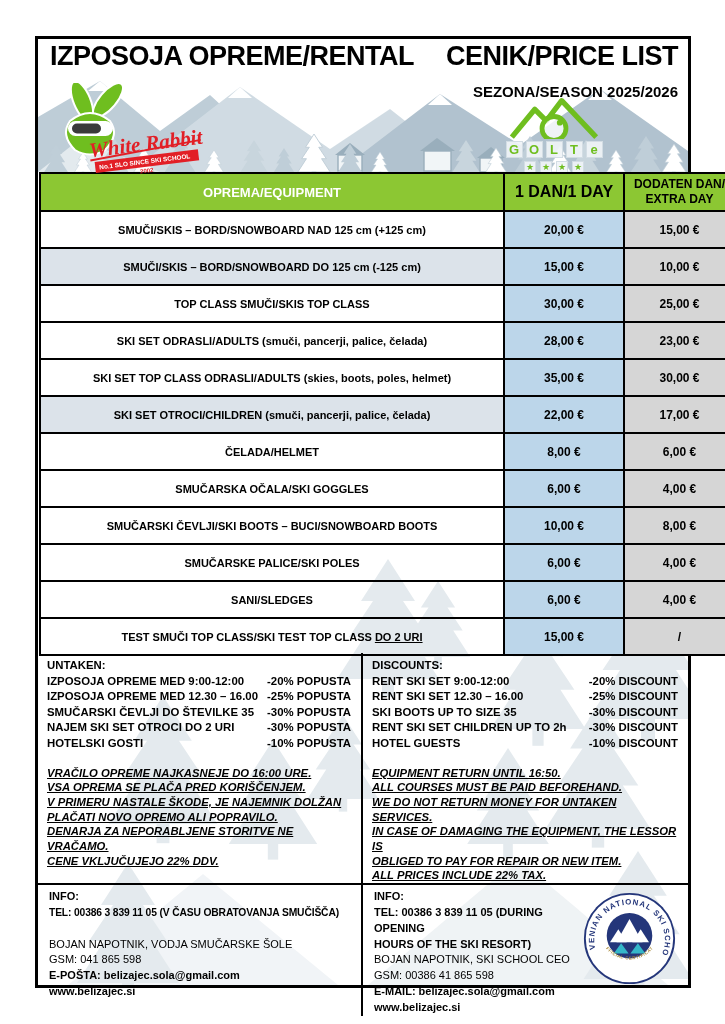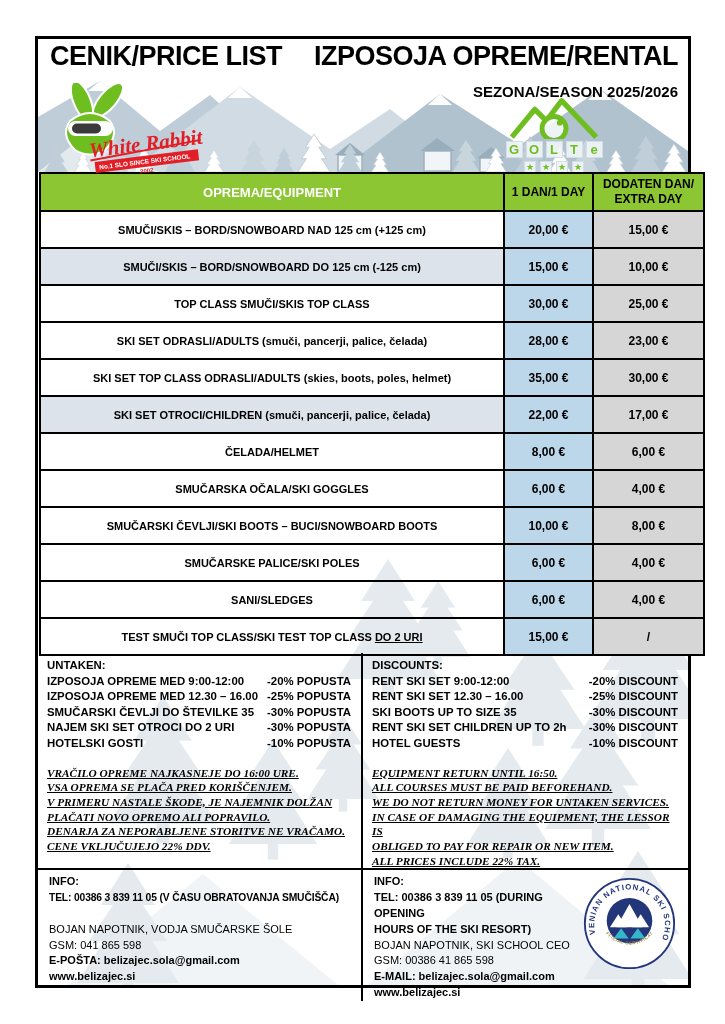--- a/index.html
+++ b/index.html
@@ -36,36 +36,36 @@
   .golte-stars{display:flex;gap:4px;margin-top:3px;}
   .golte-stars span{width:12px;height:12px;background:rgba(240,244,247,.92);border:1px solid #d3dde4;
     display:flex;align-items:center;justify-content:center;font-size:9px;color:var(--logo-green);line-height:1;}
 
   
   table.price{position:absolute;top:133px;left:1px;width:647px;border-collapse:collapse;table-layout:fixed;z-index:2;}
   table.price th,table.price td{border:2.4px solid #000;text-align:center;vertical-align:middle;}
   table.price tr{height:37px;}
   table.price tr.head{height:38px;}
   th.h1{width:464px;background:var(--header-green);color:#fff;font-size:13px;font-weight:bold;}
-  th.h2{width:89px;background:var(--header-green);color:#000;font-size:12px;font-weight:bold;}
+  th.h2{width:120px;background:var(--header-green);color:#000;font-size:16px;font-weight:bold;}
   th.h3{width:111px;background:var(--header-green);color:#000;font-size:12px;font-weight:bold;line-height:1.25;}
   td.c1{background:transparent;font-size:11px;font-weight:bold;color:#000;padding:0 6px;}
   tr.shaded td.c1{background:var(--row-shade);}
   td.c2{background:var(--day1-blue);font-size:12px;font-weight:bold;color:#000;}
   td.c3{background:var(--extra-gray);font-size:12px;font-weight:bold;color:#000;}
   .u{text-decoration:underline;}
 
   
   .bottom{position:absolute;top:614px;left:0;width:650px;bottom:0;z-index:2;display:flex;flex-direction:column;}
   .bt{flex:1 1 auto;display:flex;}
   .bcol{width:50%;padding:5px 10px 0 9px;}
   .bcol.l{border-right:2.4px solid #000;}
   .disc-title{font-size:11.4px;font-weight:bold;line-height:15.6px;color:#000;}
   .disc-line{display:flex;justify-content:space-between;font-size:11.4px;font-weight:bold;line-height:15.6px;color:#000;}
-  .notes{margin-top:14px;font-family:Liberation Serif, serif;}
+  .notes{margin-top:14px;}
   .notes div{font-size:11.3px;font-weight:bold;font-style:italic;text-decoration:underline;line-height:14.7px;color:#000;}
 
   .info-row{height:141px;border-top:2.4px solid #000;display:flex;}
   .info-row .bcol{padding-top:4px;position:relative;padding-left:11px;}
   .info-line{font-size:11px;font-weight:normal;line-height:15.8px;color:#000;}
   .info-line.b{font-weight:bold;}
   .info-line.tight{font-size:10.3px;letter-spacing:-0.15px;white-space:nowrap;}
   .spacer{height:15.8px;}
   .info-text{max-width:218px;}
   .badge{position:absolute;right:12px;top:7px;width:93px;height:93px;}
@@ -135,22 +135,22 @@
         <use href="#pine" transform="translate(235,805) scale(2.6)"></use>
         <use href="#pine" transform="translate(305,760) scale(2.1)"></use>
         <polygon points="330,946 480,820 630,946" fill="#dfe6ea"></polygon>
         <polygon points="30,946 165,835 300,946" fill="#e3e9ee"></polygon>
         <use href="#pine" transform="translate(90,944) scale(3.0)"></use>
         <use href="#pine" transform="translate(600,940) scale(3.2)"></use>
       </g>
     </svg>
 
     <div class="titlebar">
+      <span>IZPOSOJA OPREME/RENTAL</span>
       <span>CENIK/PRICE LIST</span>
-      <span>IZPOSOJA OPREME/RENTAL</span>
     </div>
     <div class="season">SEZONA/SEASON 2025/2026</div>
 
     <svg class="rabbit-logo" viewBox="0 0 168 95">
       <ellipse cx="40" cy="18" rx="8.5" ry="21" transform="rotate(-22 40 18)" fill="#6FBE1F" stroke="#fff" stroke-width="2"></ellipse>
       <ellipse cx="66" cy="17" rx="8.5" ry="21" transform="rotate(40 66 17)" fill="#6FBE1F" stroke="#fff" stroke-width="2"></ellipse>
       <path d="M28,38 Q48,22 68,38 Q78,52 63,67 Q48,76 33,67 Q18,52 28,38 Z" fill="#6FBE1F" stroke="#fff" stroke-width="2"></path>
       <rect x="26" y="38" width="45" height="15" rx="7.5" fill="#fff"></rect>
       <rect x="30" y="40.5" width="29" height="10" rx="5" fill="#3a3a3a"></rect>
       <g transform="rotate(-7 52 74)">

